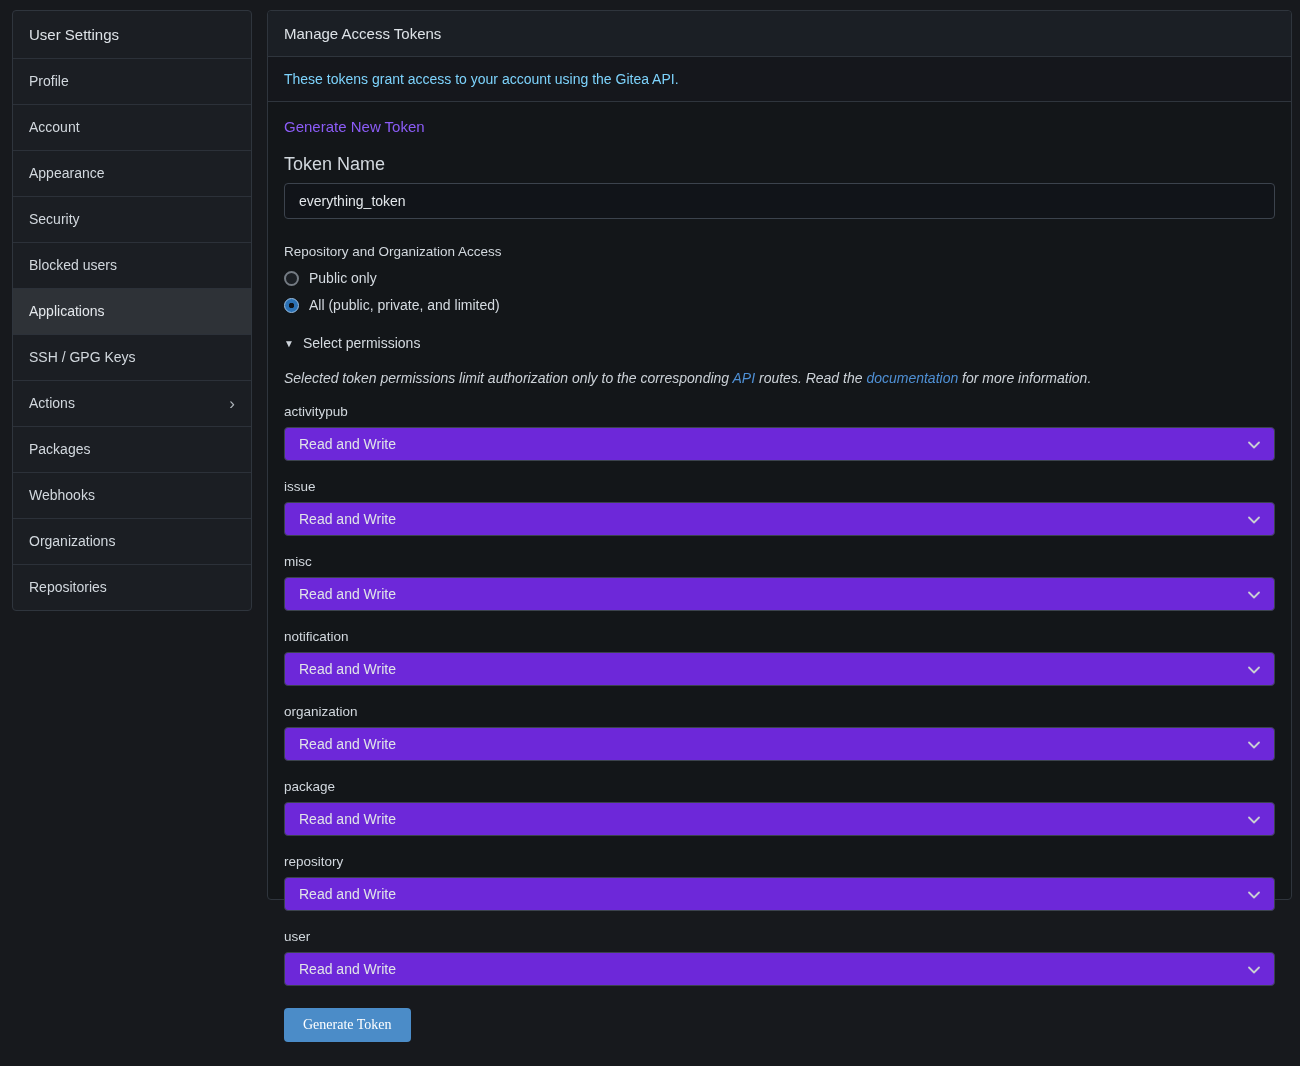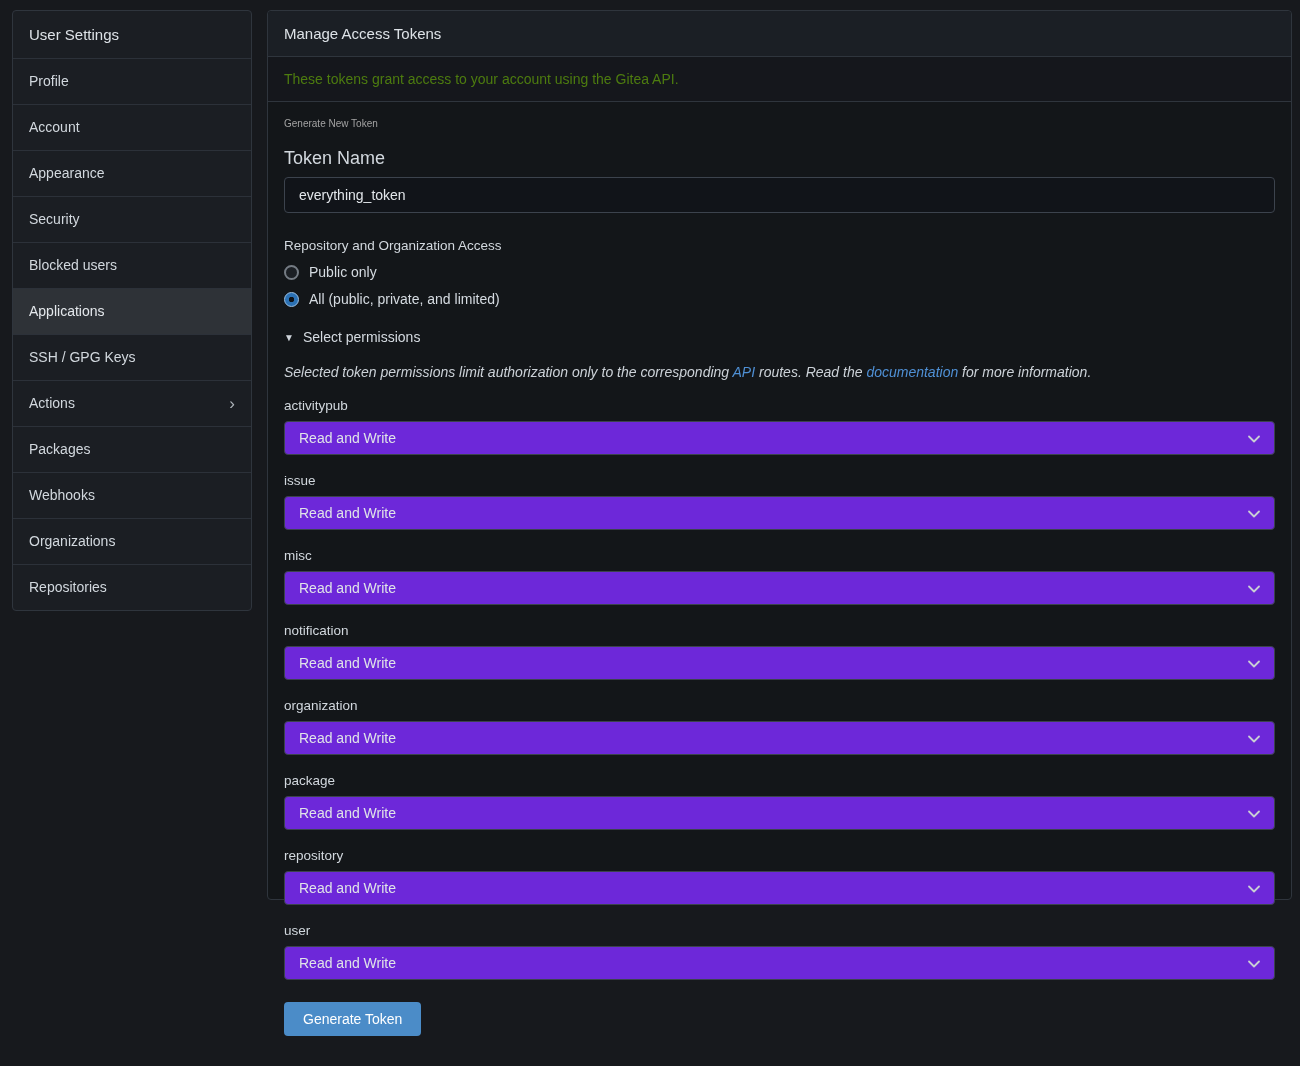--- a/index.html
+++ b/index.html
@@ -56,25 +56,25 @@
     padding:14px 16px;
     font-size:15px;
     color:#dde2e7;
     border-bottom:1px solid #2f353d;
     border-radius:4px 4px 0 0;
   }
   .main-desc {
     background:#15171c;
     padding:14px 16px;
     border-bottom:1px solid #2f353d;
-    color:#4d7c0f;
+    color:#7dd3fc;
   }
   .main-body { padding:16px; flex:1; }
 
-  .form-heading { font-size:10px; font-weight:400; color:#a3a3a3; }
+  .form-heading { font-size:15px; font-weight:400; color:#8b5cf6; }
 
   .field-label {
     display:block;
     margin-top:19px;
     margin-bottom:8px;
     font-weight:500;
     color:#d2d8de;
     font-size:18px;
   }
   .text-input {
@@ -130,21 +130,21 @@
 
   .primary-btn {
     margin-top:22px;
     background:#4b8cc8;
     color:#ffffff;
     border:none;
     border-radius:4px;
     padding:0 19px;
     height:34px;
     font-size:14px;
-    font-family:Liberation Sans, sans-serif;
+    font-family:Liberation Serif, serif;
     cursor:pointer;
   }
 </style>
 </head>
 <body>
 
 <nav class="sidebar">
   <div class="sb-header">User Settings</div>
   <div id="sidebar-nav">
       <div class="sb-item">

